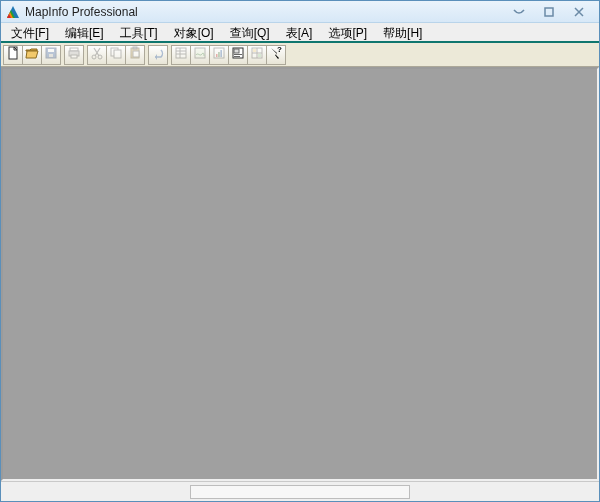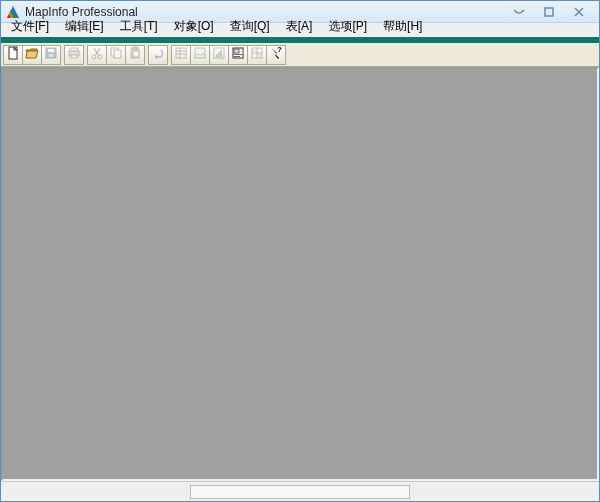--- a/index.html
+++ b/index.html
@@ -19,22 +19,22 @@
   }
   .titlebar .app-icon { width: 16px; height: 16px; margin-right: 4px; }
   .titlebar .title { color: #1f1f1f; font-size: 12px; flex: 0 0 auto; }
   .titlebar .spacer { flex: 1 1 auto; }
   .win-controls { display: flex; gap: 10px; align-items: center; margin-right: 6px; }
   .win-btn { width: 20px; height: 14px; display: flex; align-items: center; justify-content: center; color: #6b8aa6; cursor: default; }
   .win-btn svg { display: block; }
   .menubar {
     height: 20px;
     background: #efefef;
-    border-bottom: 6px solid #0f766e;
-    display: flex; align-items: flex-end;
+    border-bottom: 2px solid #0f766e;
+    display: flex; align-items: flex-start;
     padding: 0 2px;
     font-size: 12px;
     color: #000;
   }
   .menu-item { padding: 2px 8px; cursor: default; white-space: nowrap; }
   .toolbar {
     height: 24px;
     background: #ece9d8;
     border-bottom: 1px solid #aca899;
     display: flex; align-items: center;

